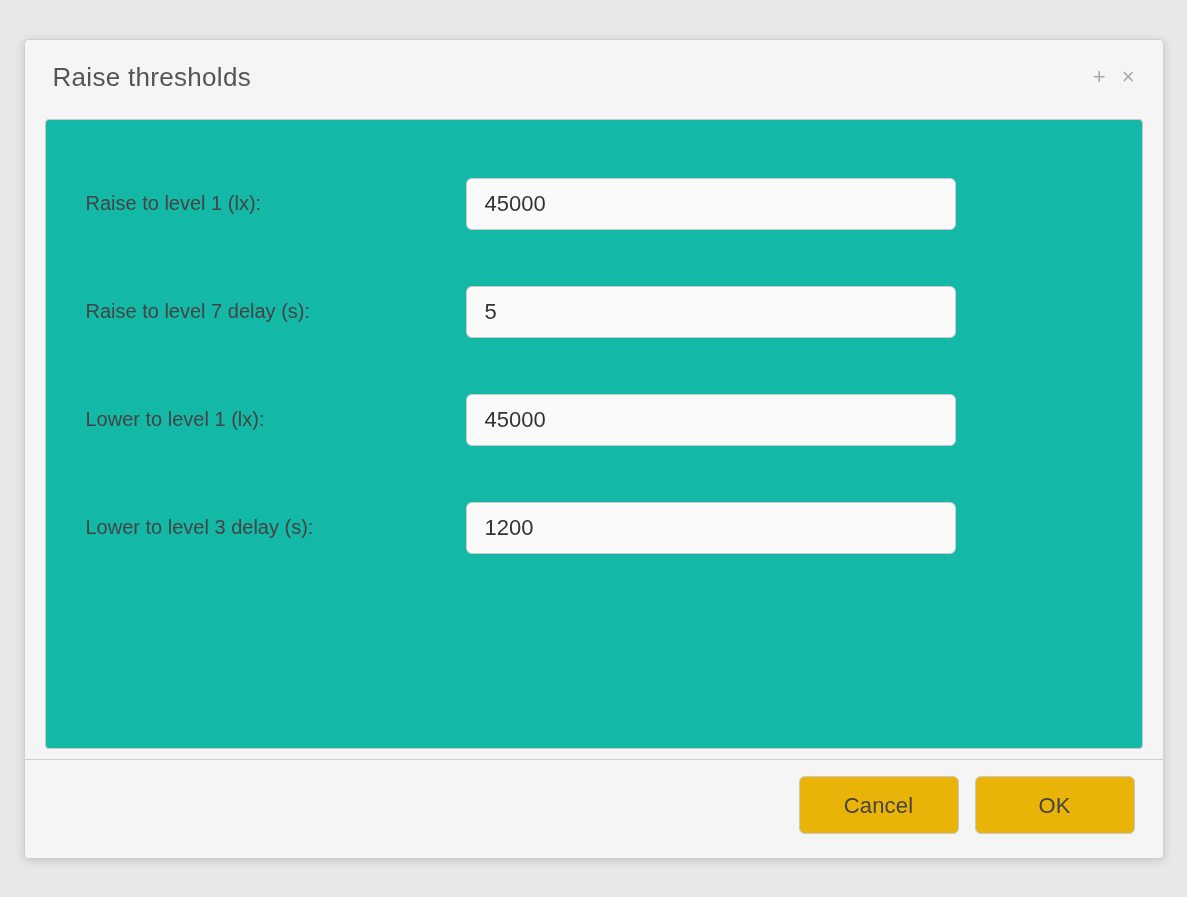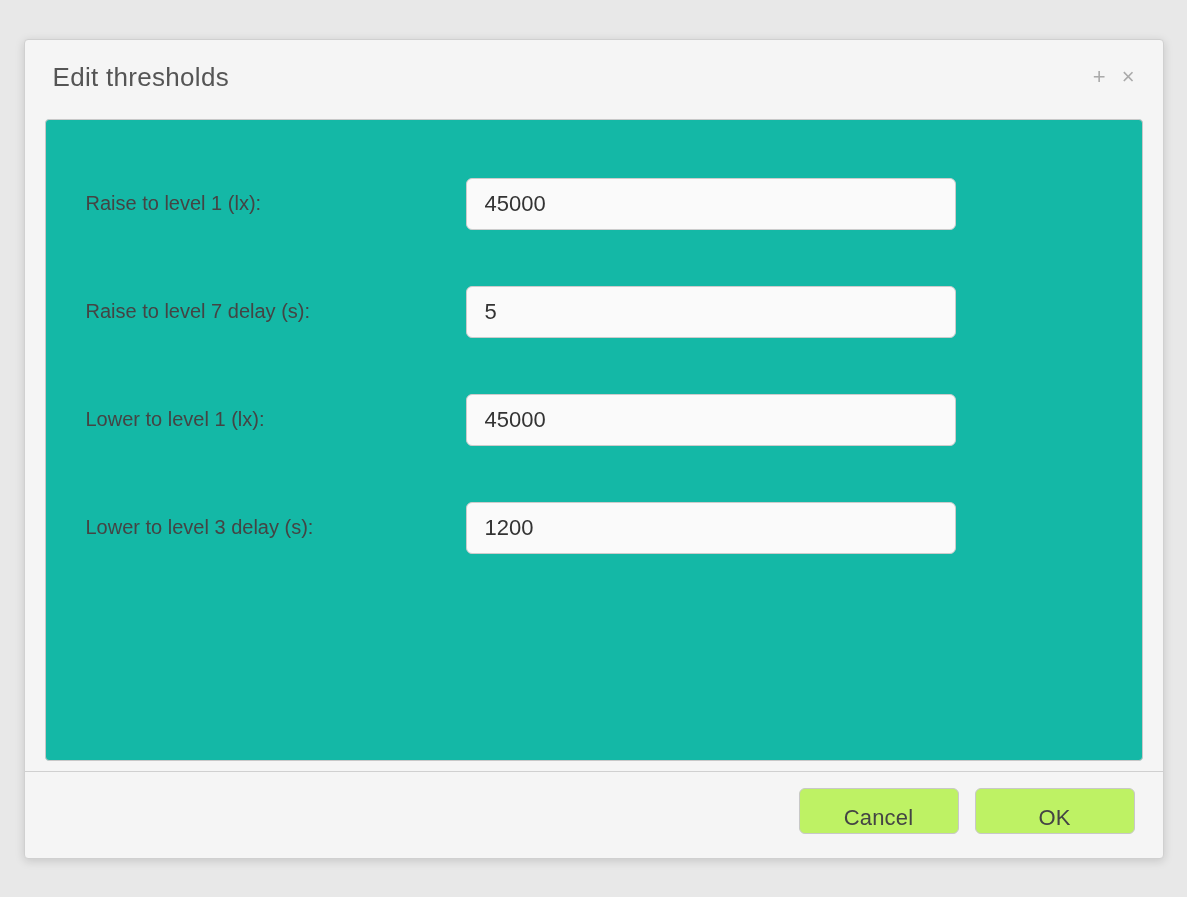--- a/index.html
+++ b/index.html
@@ -130,40 +130,40 @@
 
     .dialog-footer {
       padding: 16px 28px 24px 28px;
       border-top: 1px solid #d0d0d0;
       display: flex;
       justify-content: flex-end;
       gap: 16px;
     }
 
     .btn {
-      height: 46px;
+      height: 58px;
       min-width: 160px;
       border: 1px solid #c8c8c8;
       border-radius: 6px;
-      background: #bef264;
+      background: #eab308;
       font-size: 22px;
       color: #444;
       cursor: pointer;
       padding: 16px 32px;
       font-weight: 400;
       letter-spacing: 0.2px;
     }
   </style>
 </head>
 <body>
 
 <div class="dialog">
 
   <div class="dialog-header">
-    <span class="dialog-title">Edit thresholds</span>
+    <span class="dialog-title">Raise thresholds</span>
     <div class="header-icons">
       <span class="header-icon">+</span>
       <span class="header-icon">×</span>
     </div>
   </div>
 
   <div class="dialog-body">
     <div class="scrollable-panel">
 
     <div class="form-row">

